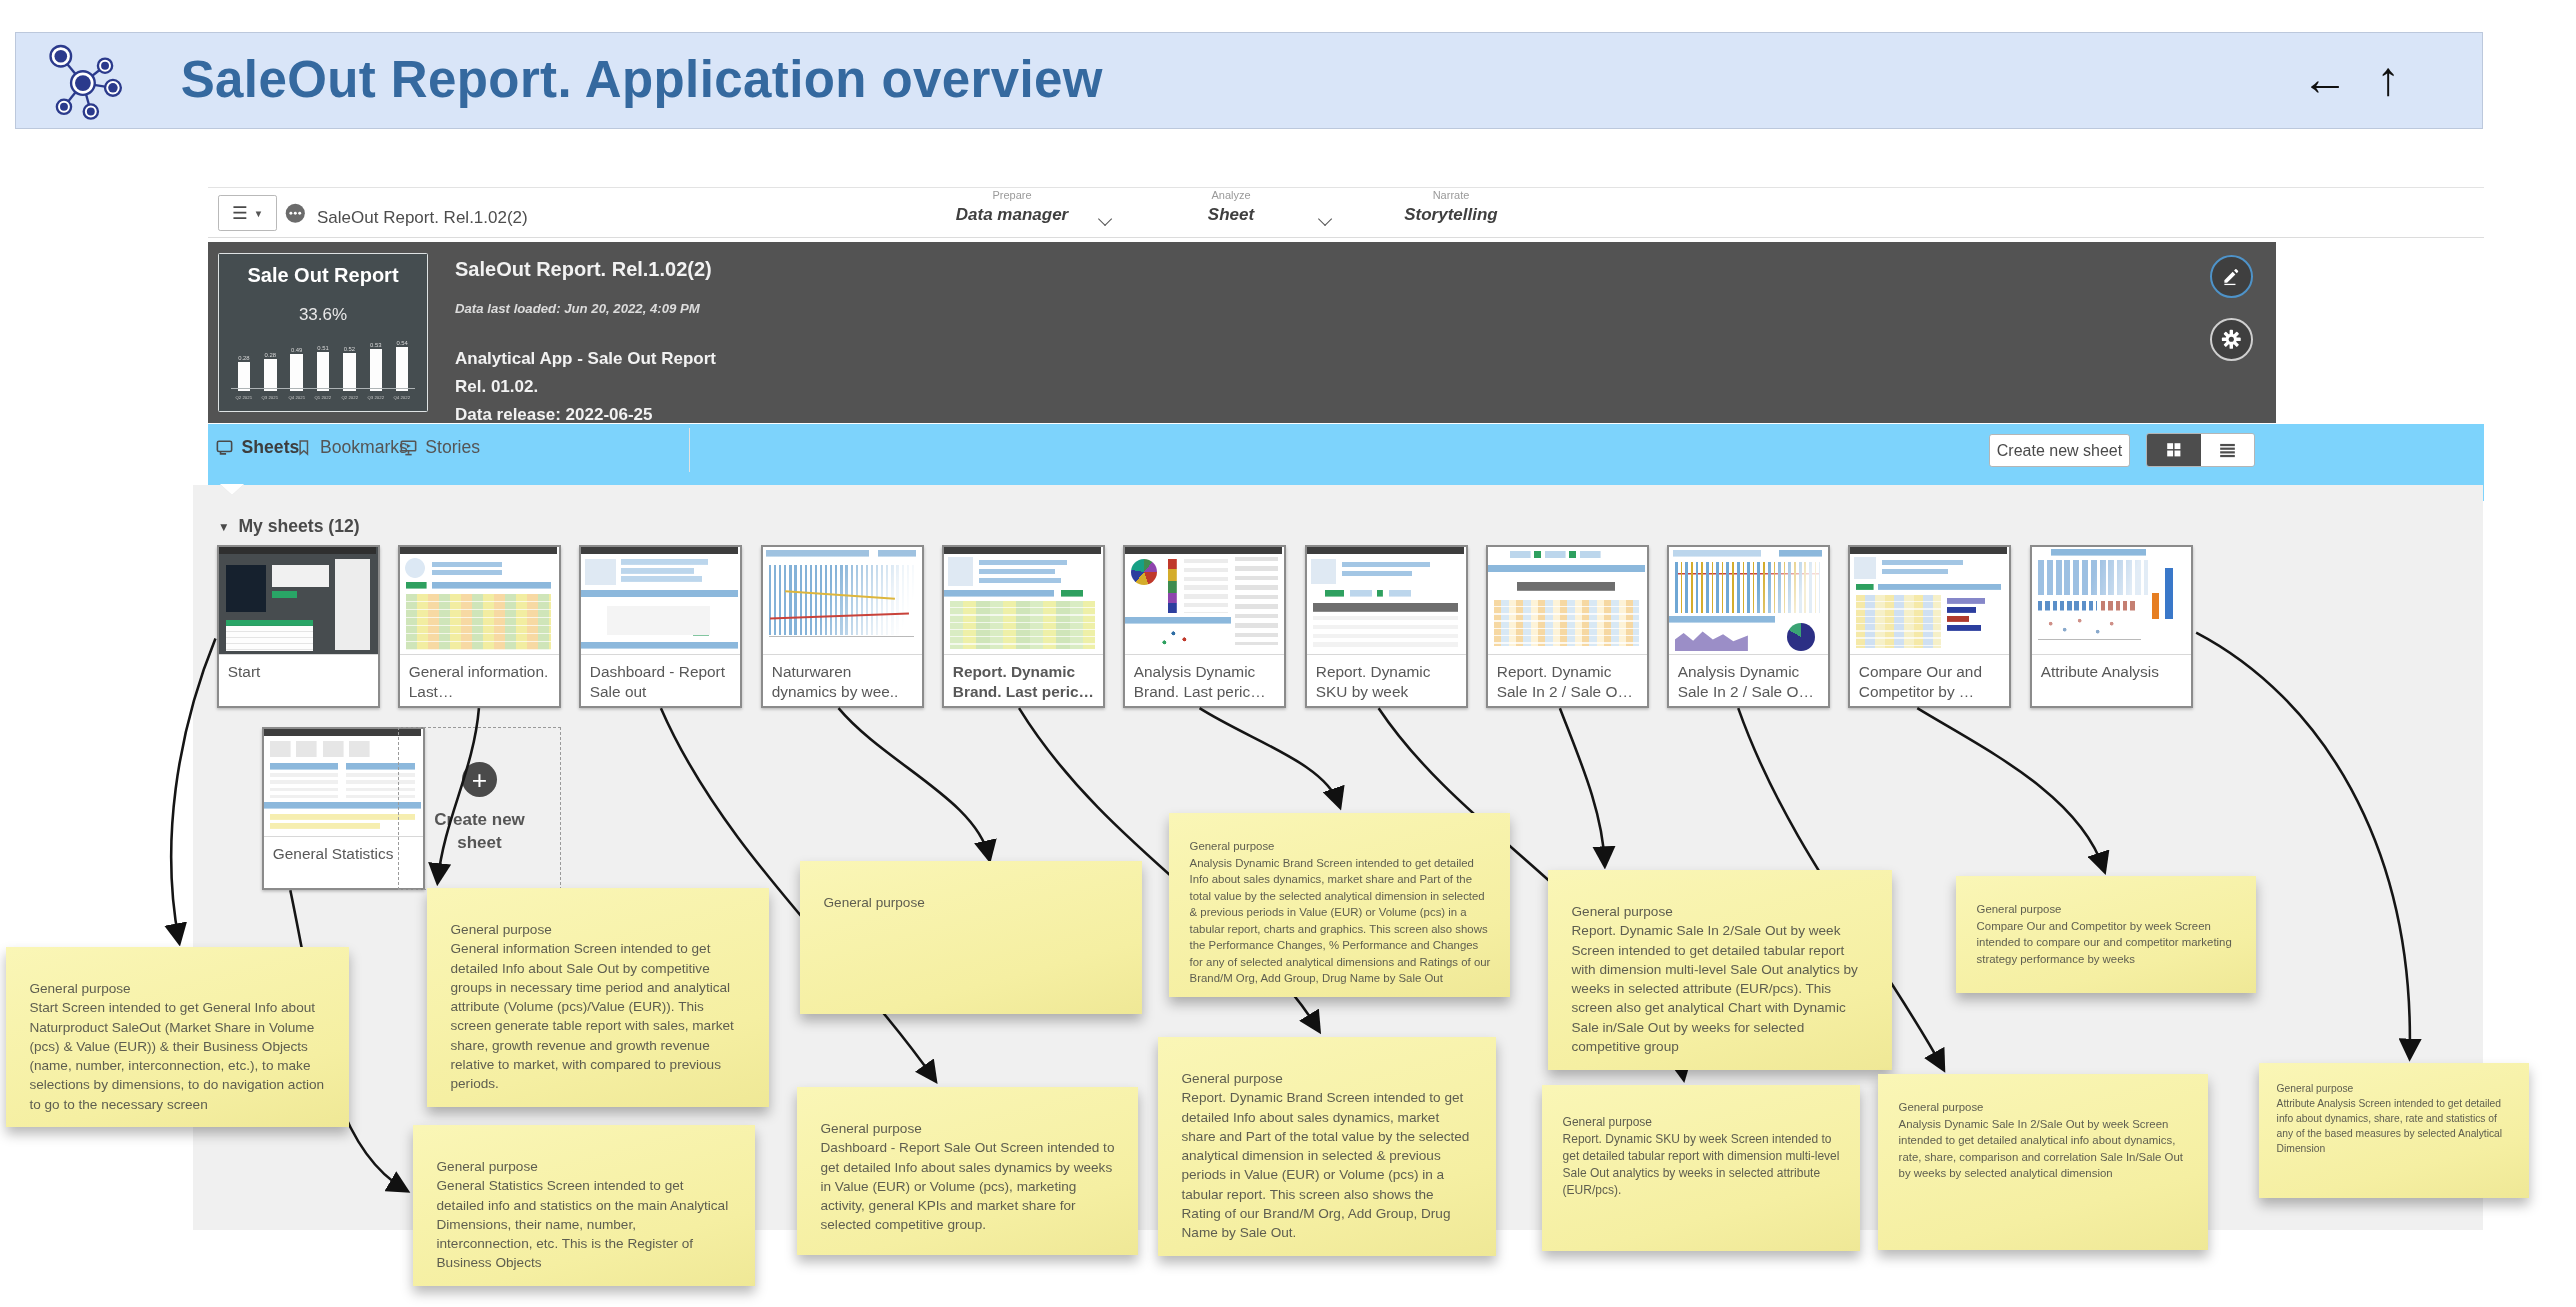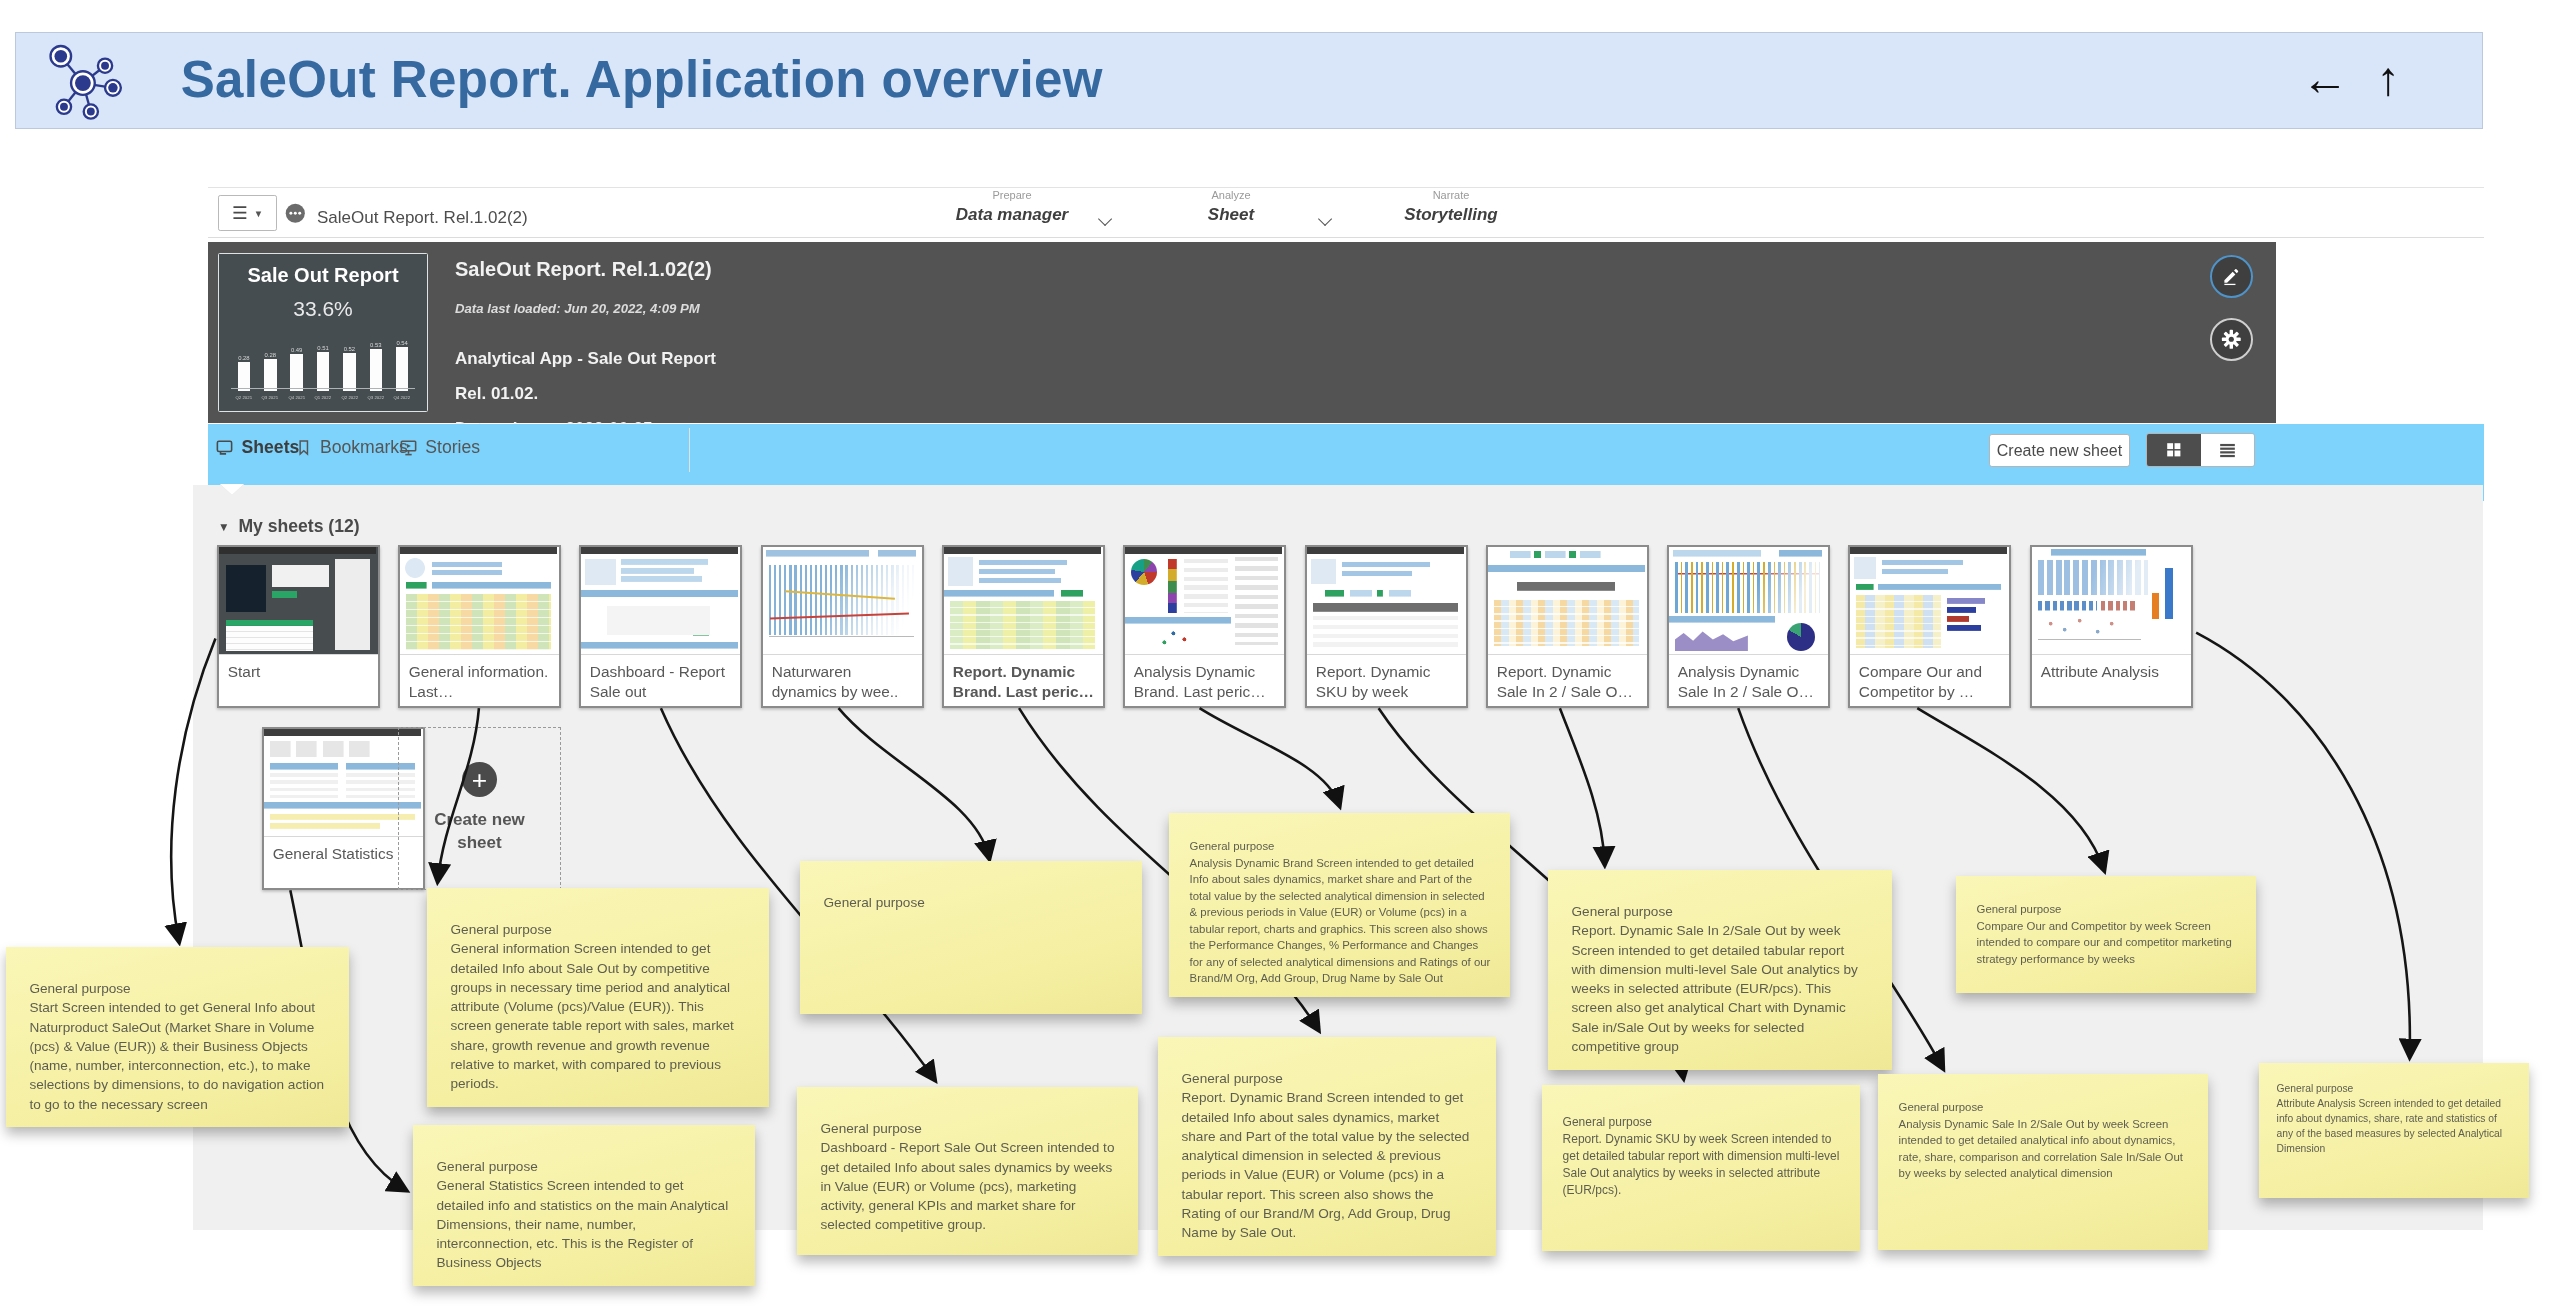--- a/index.html
+++ b/index.html
@@ -29,32 +29,32 @@
   .navgrp .sec{font-size:11px;color:#9a9a9a;margin-bottom:4.4px;}
   .navgrp .itm{font-size:17px;color:#3f3f3f;font-weight:bold;font-style:italic;}
   .chev{position:absolute;width:8.8px;height:8.8px;border-left:1.5px solid #555;border-bottom:1.5px solid #555;
         transform:rotate(-45deg);}
 
   
   .banner{position:absolute;left:208px;top:242px;width:2068px;height:181px;background:#535353;}
   .bthumb{position:absolute;left:218px;top:253px;width:210px;height:159px;background:#454d50;
         border:1.5px solid #dfe3e4;border-radius:1.5px;box-sizing:border-box;}
   .bthumb .tt{margin-top:10.3px;text-align:center;font-size:20px;font-weight:bold;color:#fff;}
-  .bthumb .tv{text-align:center;font-size:21px;color:#e9e9e9;margin-top:10px;}
+  .bthumb .tv{text-align:center;font-size:17px;color:#e9e9e9;margin-top:18px;}
   .mchart{position:absolute;left:11.7px;right:11.7px;top:70px;height:76px;display:flex;align-items:flex-end;}
   .mchart::after{content:"";position:absolute;left:0;right:0;bottom:11px;height:0.7px;background:#aeb4b6;}
   .mcol{flex:1;display:flex;flex-direction:column;align-items:center;justify-content:flex-end;height:100%;}
   .mval{font-size:5.9px;color:#d8d8d8;margin-bottom:0.7px;}
   .mbar{width:12.5px;background:#fdfdfd;display:block;}
   .mcat{font-size:5.1px;color:#c9c9c9;margin-top:2.9px;white-space:nowrap;transform:scale(.85);}
   .btext{position:absolute;left:455px;top:258px;color:#f2f2f2;}
   .btext .l1{font-size:20px;font-weight:bold;}
   .btext .l2{font-size:13.2px;font-style:italic;font-weight:bold;color:#dcdcdc;margin-top:20px;}
   .btext .l3{font-size:17px;font-weight:bold;margin-top:33px;}
-  .btext .l4,.btext .l5{font-size:17px;font-weight:bold;margin-top:15px;}
+  .btext .l4,.btext .l5{font-size:17px;font-weight:bold;margin-top:8px;}
   .cbtn{position:absolute;width:43px;height:43px;border-radius:50%;box-sizing:border-box;
         display:flex;align-items:center;justify-content:center;background:#3f3f3f;}
   .cbtn.edit{left:2210px;top:255px;border:2.2px solid #4e93c9;}
   .cbtn.gear{left:2210px;top:318px;border:2.2px solid #cfcfcf;}
 
   
   .tabrow{position:absolute;left:208px;top:424px;width:2276px;height:77px;background:#7dd3fc;}
   .tab{position:absolute;top:13.2px;display:flex;align-items:center;gap:7.3px;font-size:17.6px;color:#555;}
   .tab.active{color:#3d3d3d;font-weight:bold;}
   .tabdiv{position:absolute;left:481px;top:3.7px;width:0.7px;height:44px;background:#e2e2e2;}

